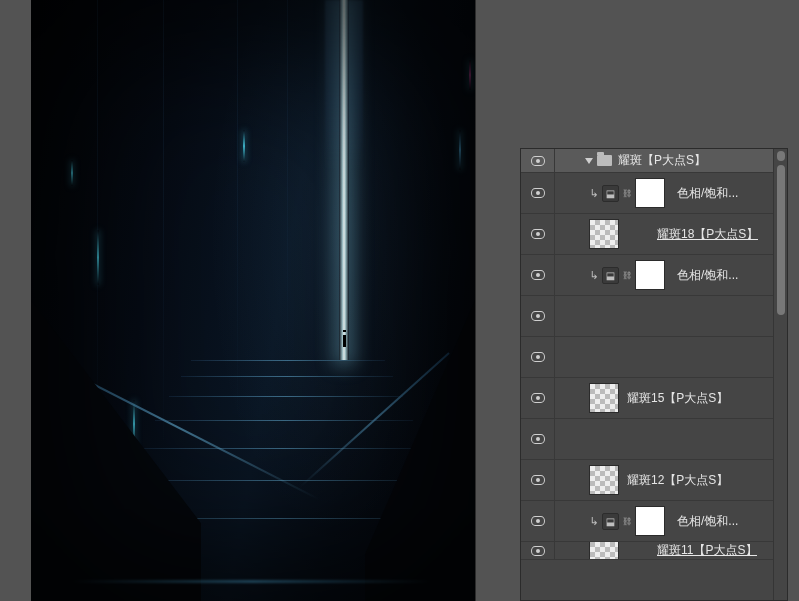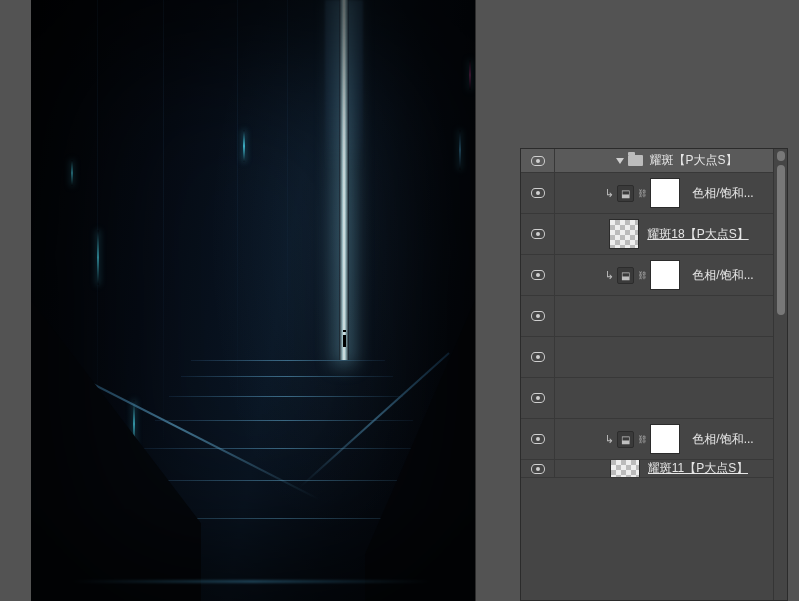--- a/index.html
+++ b/index.html
@@ -93,41 +93,41 @@
     background:#454545; border-bottom:1px solid #383838; overflow:hidden; }
   .row.group { height:24px; background:#5a5a5a; }
   .row.partial { height:18px; }
   .vis-col { width:34px; height:100%; display:flex; align-items:center; justify-content:center;
     border-right:1px solid #383838; }
   .eye-icon { width:14px; height:10px; border:1.5px solid #cfcfcf; border-radius:60%/100%;
     position:relative; }
   .eye-icon::after { content:""; position:absolute; left:50%; top:50%; width:4px; height:4px;
     background:#cfcfcf; border-radius:50%; transform:translate(-50%,-50%); }
 
-  .content-col { flex:1; display:flex; align-items:center; height:100%; position:relative; padding-right:4px;justify-content:center; }
+  .content-col { flex:1; display:flex; align-items:center; height:100%; position:relative; padding-right:4px; }
   .indent-1 { width:28px; } .indent-2 { width:34px; }
   .twisty { width:0; height:0; border-left:4px solid transparent; border-right:4px solid transparent;
     border-top:6px solid #cfcfcf; margin:0 4px 0 2px; }
   .folder-icon { width:15px; height:11px; background:#bcbcbc; border-radius:1px; position:relative; margin-right:6px; }
   .folder-icon::before { content:""; position:absolute; left:0; top:-3px; width:7px; height:3px; background:#bcbcbc; border-radius:1px 1px 0 0; }
   .clip-arrow { width:10px; text-align:center; color:#bdbdbd; font-size:11px; margin-right:3px; }
 
   .adj-pair { display:flex; align-items:center; margin-right:6px; }
   .adj-ic { width:17px; height:17px; background:#3a3a3a; border:1px solid #2c2c2c; border-radius:2px;
     display:flex; align-items:center; justify-content:center; font-size:10px; color:#bfbfbf; }
   .link-ic { width:10px; height:17px; display:flex; align-items:center; justify-content:center;
     color:#bfbfbf; font-size:8px; margin:0 3px; }
   .mask-thumb { width:30px; height:30px; background:#ffffff; border:1px solid #2b2b2b; }
   .layer-thumb { width:30px; height:30px; border:1px solid #2b2b2b; margin-right:8px;
     background:
       linear-gradient(45deg,#bbb 25%,transparent 25%,transparent 75%,#bbb 75%),
       linear-gradient(45deg,#bbb 25%,#eee 25%,#eee 75%,#bbb 75%);
     background-size:10px 10px; background-position:0 0,5px 5px; }
   .lname { color:#e6e6e6; white-space:nowrap; overflow:hidden; text-overflow:ellipsis; max-width:120px; }
-  .lname.so { text-decoration:underline; }
+  .lname.so { text-decoration:underline;margin-left:30px; }
   .sp { width:6px; }
 </style>
 </head>
 <body>
 
 <div class="canvas-wrap">
   <div class="canvas-frame">
     <div class="art">
       <div class="slit-top"></div>
       <div class="light-slit"></div>
@@ -226,20 +226,40 @@
         </div>
         <div class="row">
           <div class="vis-col">
             <span class="eye-icon"></span>
           </div>
         </div>
         <div class="row">
           <div class="vis-col">
             <span class="eye-icon"></span>
           </div>
+          <div class="content-col">
+            <div class="indent-2"></div>
+            <span class="layer-thumb"></span>
+            <span class="lname">耀斑15【P大点S】</span>
+          </div>
+        </div>
+        <div class="row">
+          <div class="vis-col">
+            <span class="eye-icon"></span>
+          </div>
+        </div>
+        <div class="row">
+          <div class="vis-col">
+            <span class="eye-icon"></span>
+          </div>
+          <div class="content-col">
+            <div class="indent-2"></div>
+            <span class="layer-thumb"></span>
+            <span class="lname">耀斑12【P大点S】</span>
+          </div>
         </div>
         <div class="row">
           <div class="vis-col">
             <span class="eye-icon"></span>
           </div>
           <div class="content-col">
             <div class="indent-2"></div>
             <span class="clip-arrow">↳</span>
             <span class="adj-pair">
               <span class="adj-ic">⬓</span>

